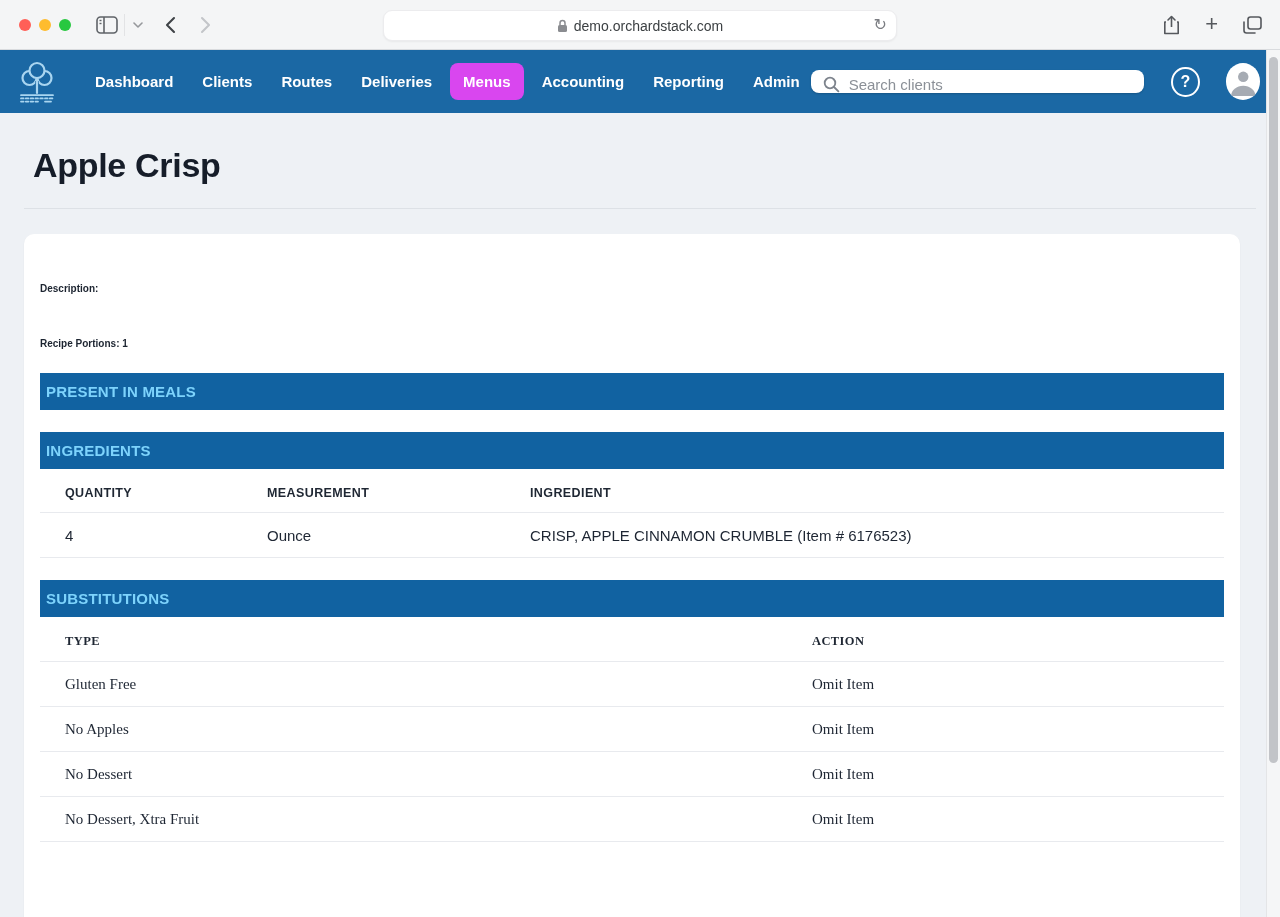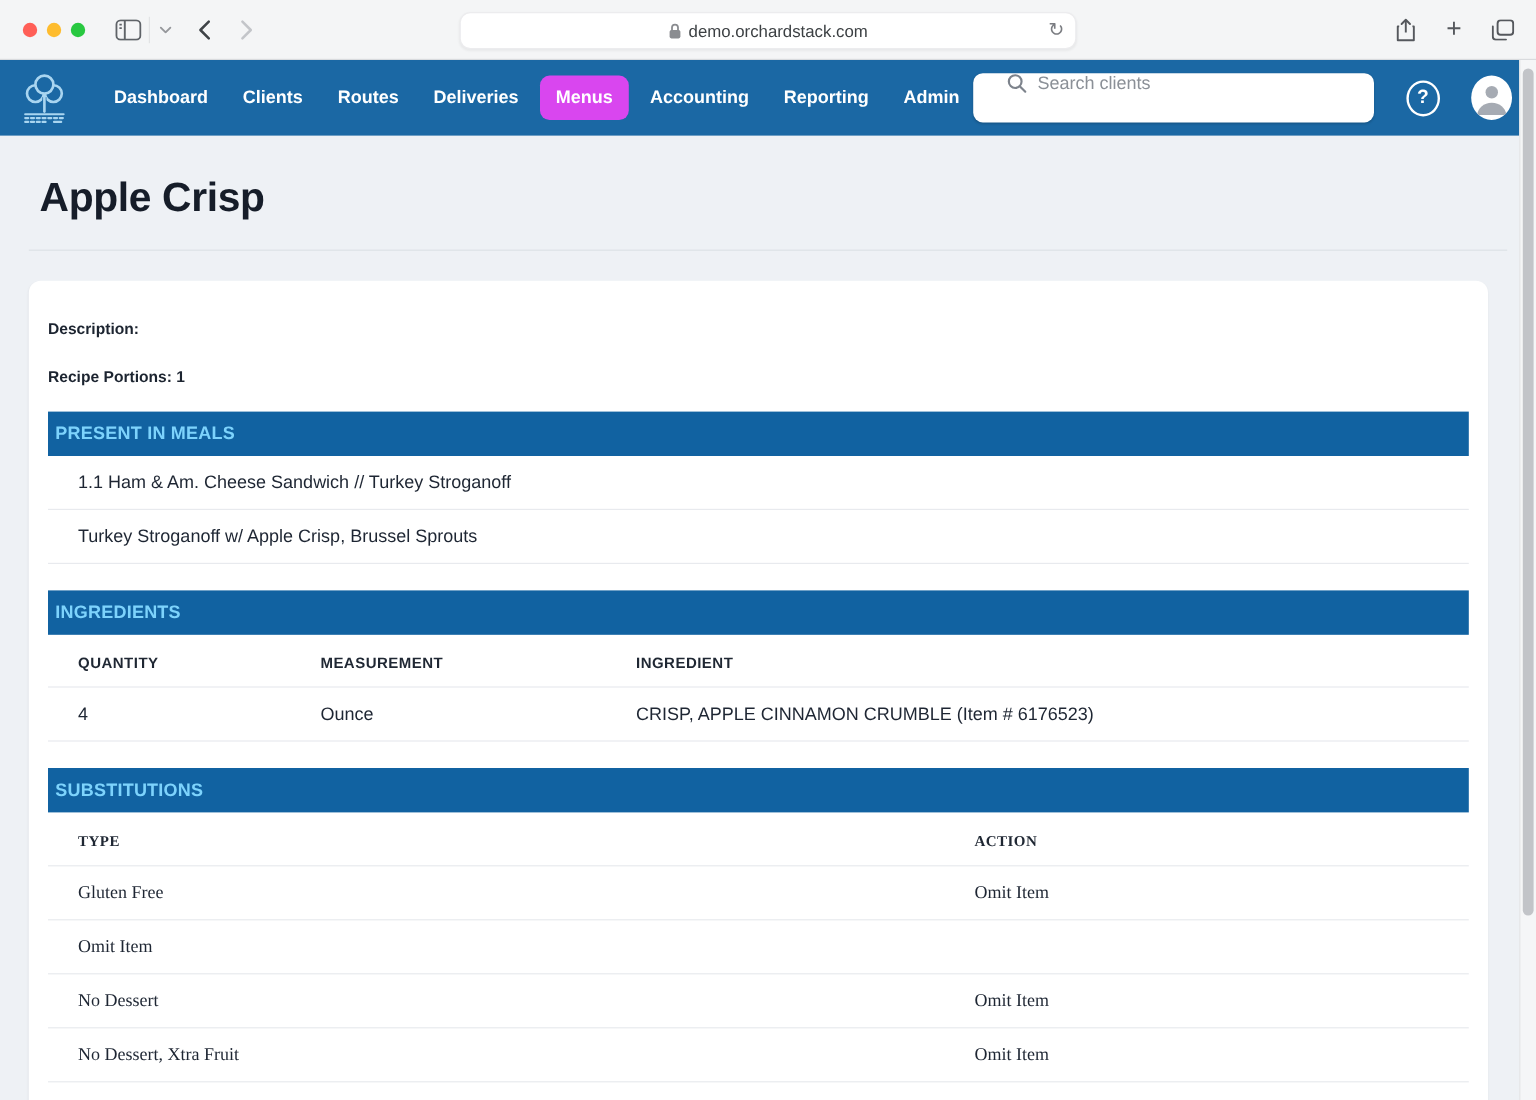--- a/index.html
+++ b/index.html
@@ -24,36 +24,36 @@
   .reload { position:absolute; right:9px; top:4px; font-size:16px; color:#7b7d82; }
   .tb-right { position:absolute; right:18px; top:0; height:50px; display:flex; align-items:center; gap:25px; }
   .plus-glyph { font-size:22px; color:#55585d; line-height:1; margin-top:-3px; }
 
   
   .navbar { height:63px; background:#1b68a4; display:flex; align-items:center; padding:0 20px 0 14px; }
   .logo { width:46px; height:48px; margin-right:24px; flex:0 0 auto; }
   .nav-items { display:flex; align-items:center; gap:7px; list-style:none; }
   .nav-item { color:#ffffff; font-size:15px; font-weight:700; padding:8px 11px; border-radius:8px; cursor:pointer; white-space:nowrap; }
   .nav-item.active { background:#d946ef; padding:10px 13px; }
-  .search-box { margin-left:auto; width:356px; height:41px; background:#ffffff; border-radius:8px;
-                display:flex; align-items:flex-start; padding:0 28px; gap:9px; box-shadow:0 1px 2px rgba(0,0,0,.18); }
+  .search-box { margin-left:auto; width:356px; height:23px; background:#ffffff; border-radius:8px;
+                display:flex; align-items:flex-end; padding:0 12px; gap:9px; box-shadow:0 1px 2px rgba(0,0,0,.18); }
   .search-box input { border:none; outline:none; flex:1; font-size:15px; color:#24292f; font-family:inherit; background:transparent; }
   .search-box input::placeholder { color:#8b9097; }
   .help-btn { margin-left:27px; width:30px; height:30px; border-radius:50%; border:2px solid #ffffff;
               color:#ffffff; font-size:16px; font-weight:700; display:flex; align-items:center; justify-content:center; }
   .avatar { margin-left:26px; width:37px; height:37px; border-radius:50%; background:#ffffff; overflow:hidden;
             display:flex; align-items:flex-end; justify-content:center; }
 
   
   .page { padding:0 24px; }
   .page-title { font-size:34px; font-weight:800; letter-spacing:-.3px; color:#161d29; padding:33px 0 23px 9px; }
   .title-rule { border-bottom:1px solid #dde1e6; }
   .card { margin-top:25px; margin-right:16px; background:#ffffff; border-radius:10px;
           padding:16px 16px 24px; box-shadow:0 1px 2px rgba(16,24,40,.05); min-height:700px; }
-  .desc-line { font-size:13px; font-weight:700; color:#1c2430; margin:8px 0 0 0; line-height:32px; }
+  .desc-line { font-size:10px; font-weight:700; color:#1c2430; margin:23px 0 0 0; line-height:32px; }
   .section-bar { margin-top:22px; height:37px; background:#1162a1; color:#7dd3fc; display:flex; align-items:center;
                  padding-left:6px; font-size:15px; font-weight:700; letter-spacing:.2px; }
   .section-bar.first { margin-top:13px; }
   .row { border-bottom:1px solid #e8eaee; font-size:15px; color:#1e2633; }
   .list-row { padding:14px 0 13px 25px; }
   .grid-ing { display:grid; grid-template-columns:227px 263px 1fr; }
   .grid-sub { display:grid; grid-template-columns:772px 1fr;font-family:Liberation Serif, serif; }
   .grid-ing > div:first-child, .grid-sub > div:first-child { padding-left:25px; }
   .thead { padding:17px 0 12px; font-size:12.5px; font-weight:700; letter-spacing:.4px; color:#1f2733; }
   .trow  { padding:14px 0 13px; }
@@ -186,26 +186,20 @@
   <div class="card">
     <p class="desc-line">
       <span>Description:</span>
     </p>
     <p class="desc-line">
       <span>Recipe Portions:</span>
       <span>1</span>
     </p>
 
     <div class="section-bar first">PRESENT IN MEALS</div>
-    <div>
-
-        <div class="row list-row">1.1 Ham &amp; Am. Cheese Sandwich // Turkey Stroganoff</div>
-
-        <div class="row list-row">Turkey Stroganoff w/ Apple Crisp, Brussel Sprouts</div>
-      </div>
 
     <div class="section-bar">INGREDIENTS</div>
     <div class="row grid-ing thead">
       <div>QUANTITY</div>
       <div>MEASUREMENT</div>
       <div>INGREDIENT</div>
     </div>
     <div>
 
         <div class="row grid-ing trow">
@@ -221,20 +215,21 @@
       <div>ACTION</div>
     </div>
     <div>
 
         <div class="row grid-sub trow">
           <div>Gluten Free</div>
           <div>Omit Item</div>
         </div>
 
         <div class="row grid-sub trow">
+          <div>No Apples</div>
           <div>Omit Item</div>
         </div>
 
         <div class="row grid-sub trow">
           <div>No Dessert</div>
           <div>Omit Item</div>
         </div>
 
         <div class="row grid-sub trow">
           <div>No Dessert, Xtra Fruit</div>

